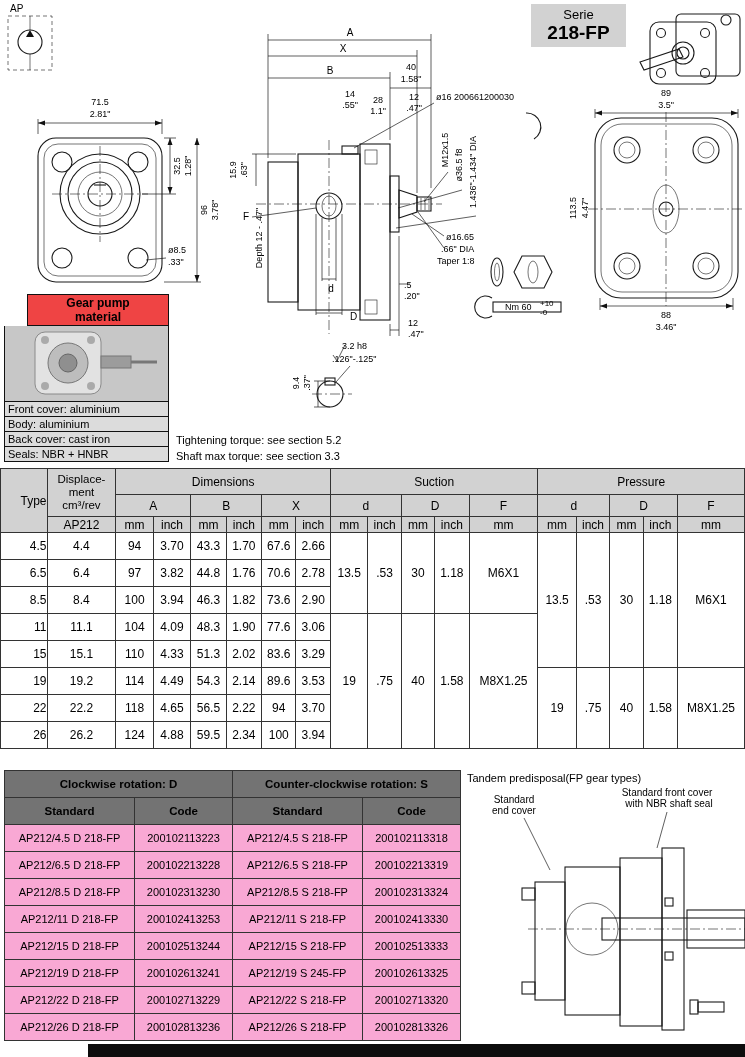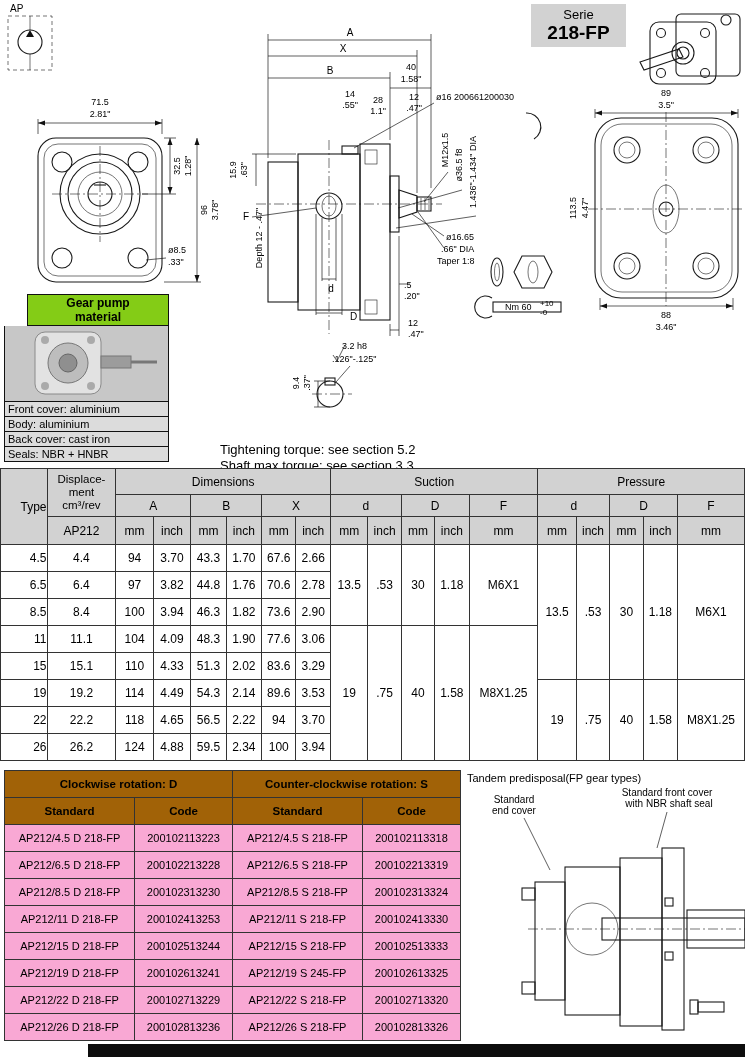--- a/index.html
+++ b/index.html
@@ -15,39 +15,39 @@
   .draw .dim { stroke-width:0.7; }
   .draw .fil { fill:#111; stroke:none; }
   .draw text { stroke:none; fill:#000; }
   .t8 { font-size:8px; } .t9 { font-size:9px; } .t10 { font-size:10px; } .t11 { font-size:11px; }
 
   .serie-badge { left:531px; top:4px; width:95px; height:43px; background:#d2d2d2; text-align:center; }
   .serie-l1 { font-size:13px; padding-top:3px; }
   .serie-l2 { font-size:19px; font-weight:bold; }
 
   .material-box { left:4px; top:294px; width:165px; }
-  .material-title { border:1px solid #111; background:#84cc16; font-size:12px; font-weight:bold; text-align:center; padding:1px 16px;margin-left:23px; }
+  .material-title { border:1px solid #111; background:#ef4444; font-size:12px; font-weight:bold; text-align:center; padding:1px 16px;margin-left:23px; }
   .material-photo { border:1px solid #111; border-top:none; height:76px; background:#c7c7c7; overflow:hidden; }
   .material-line { border:1px solid #111; border-top:none; background:#dcdcdc; font-size:11px; padding:1px 3px; }
 
-  .notes { left:176px; top:442px; font-size:13px; line-height:16px;margin-left:44px; }
+  .notes { left:176px; top:432px; font-size:11px; line-height:16px; }
 
   .main-table { position:absolute; left:0; top:468px; width:745px; border-collapse:collapse; table-layout:fixed; font-size:12px; }
   .main-table th,.main-table td { border:1px solid #333; text-align:center; vertical-align:middle; padding:0; overflow:hidden; }
   .main-table thead th { background:#d2d2d2; font-weight:normal; }
   .main-table thead tr:nth-child(1) th { height:26px; }
   .main-table thead tr:nth-child(2) th { height:22px; }
-  .main-table thead tr:nth-child(3) th { height:28px; }
+  .main-table thead tr:nth-child(3) th { height:16px; }
   .main-table tbody td { height:27px; background:#fff; }
   .main-table .b { font-weight:normal;text-align:right; }
   .main-table .disp-head div { line-height:13px; font-size:11.5px; }
 
   .rot-table { position:absolute; left:4px; top:770px; width:456px; border-collapse:collapse; table-layout:fixed; font-size:11px; }
   .rot-table th,.rot-table td { border:1px solid #333; text-align:center; vertical-align:middle; padding:0 2px; height:27px; overflow:hidden; }
-  .rot-table thead th { background:#a16207; font-weight:bold; font-size:11.5px; }
+  .rot-table thead th { background:#737373; font-weight:bold; font-size:11.5px; }
   .rot-table tbody td { background:#f9a8d4; }
 
   .bottom-bar { left:88px; top:1044px; width:657px; height:13px; background:#0d0d0d; }
 </style>
 </head>
 <body>
 
 <div class="page">
 
   <svg class="abs draw" style="left:0;top:0" width="745" height="468" viewBox="0 0 745 468">

